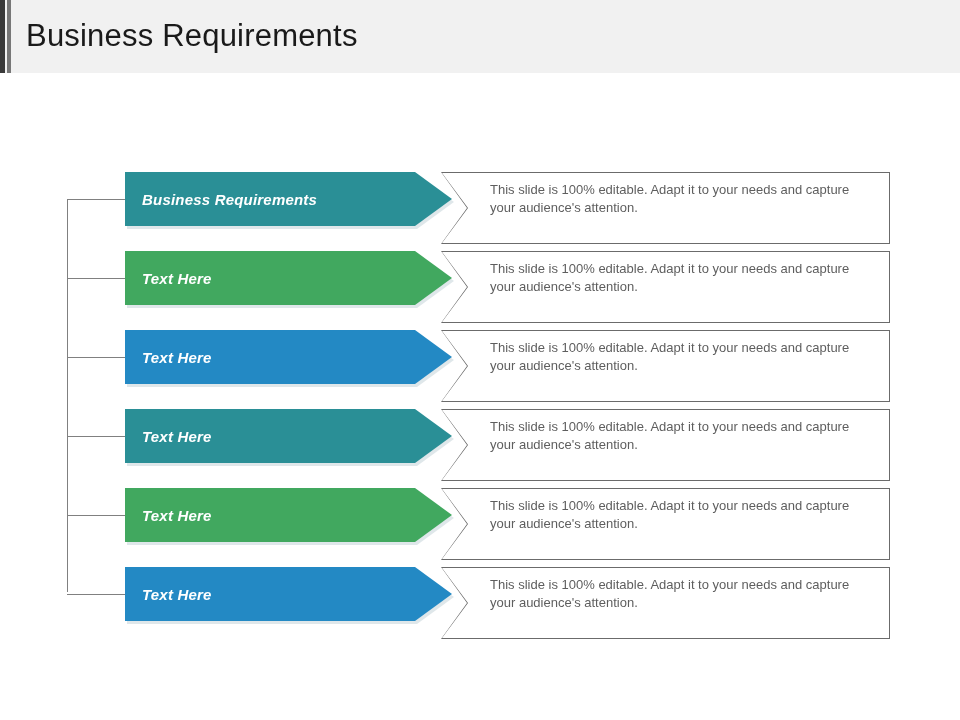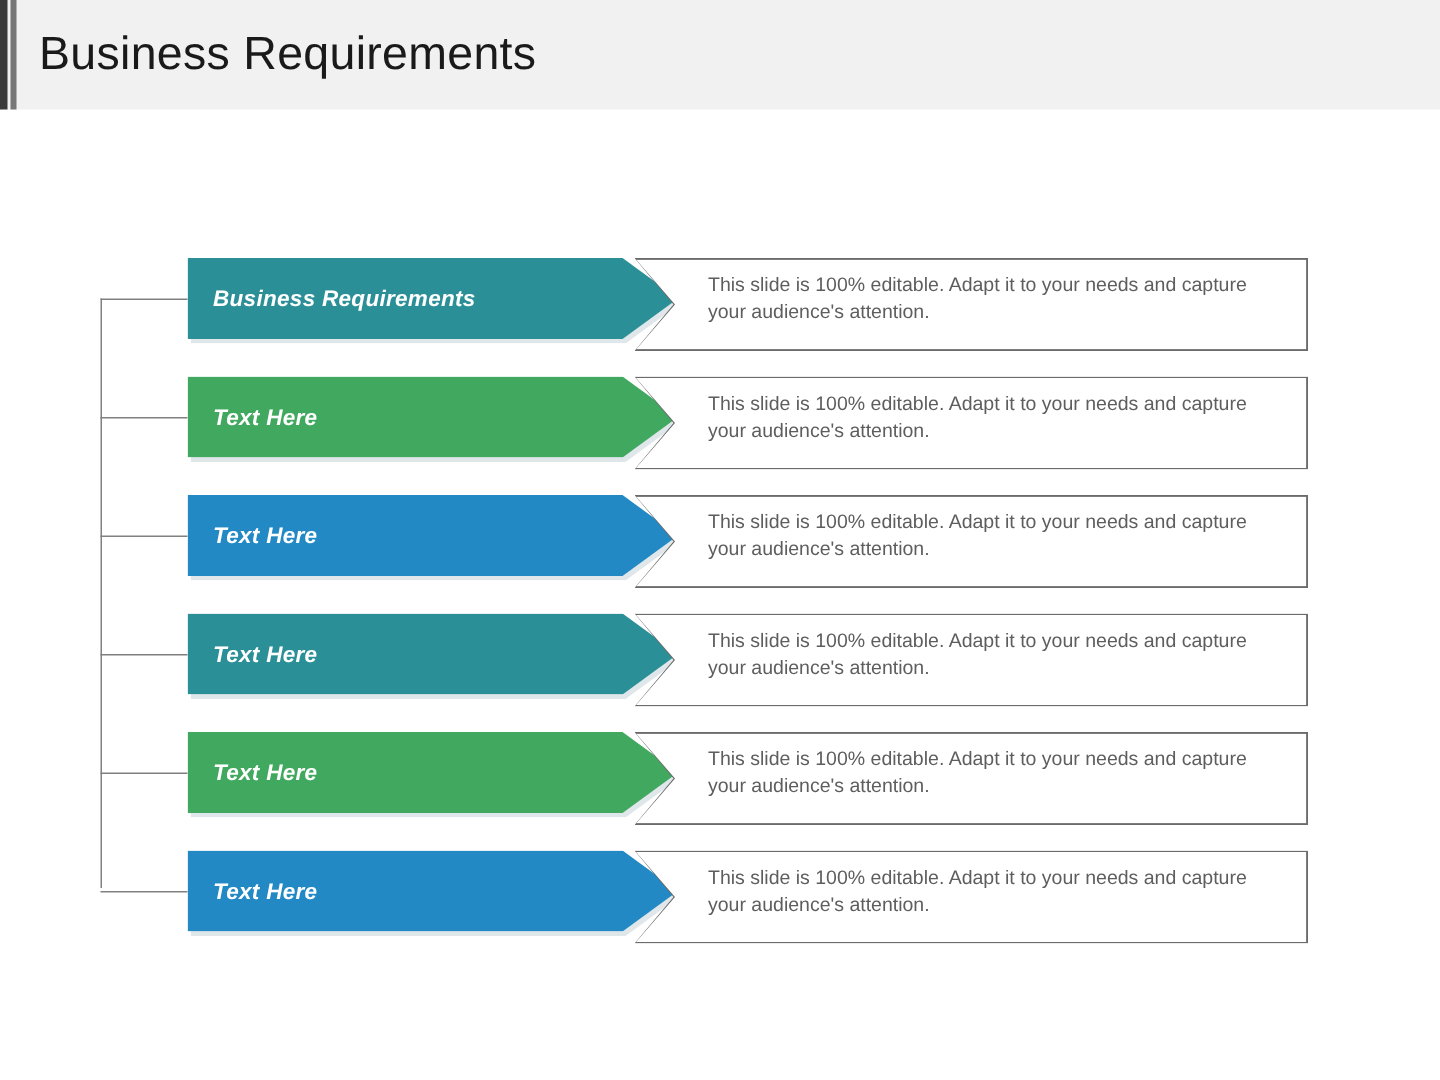--- a/index.html
+++ b/index.html
@@ -116,24 +116,24 @@
     font-weight: bold;
     font-style: italic;
     color: #ffffff;
     letter-spacing: 0.2px;
     white-space: nowrap;
   }
 
   
   .desc-box {
     position: absolute;
-    left: 423px;
+    left: 441px;
     top: 0;
     width: 449px;
-    height: 62px;
+    height: 72px;
     box-sizing: border-box;
   }
   .desc-outline {
     position: absolute;
     inset: 0;
     background: #6b6b6b;
     -webkit-clip-path: polygon(0 0, 100% 0, 100% 100%, 0 100%, 26px 50%);
     clip-path: polygon(0 0, 100% 0, 100% 100%, 0 100%, 26px 50%);
   }
   .desc-fill {

